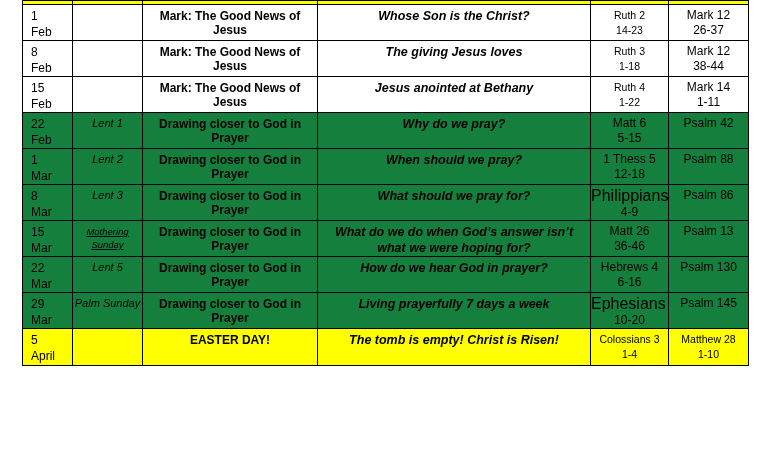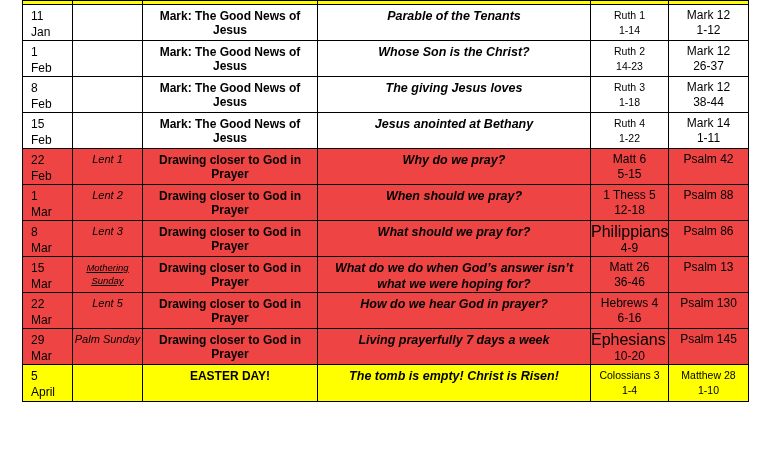--- a/index.html
+++ b/index.html
@@ -32,21 +32,21 @@
     overflow: hidden;
   }
   tr.strip td {
     height: 3px;
     background: #ffff00;
     border-bottom: 1.5px solid #000000;
   }
   tr.data { height: 35px; }
   tr.easter { height: 37px; }
   tr.bg-white td { background: #ffffff; }
-  tr.bg-gray td { background: #ef4444; }
+  tr.bg-gray td { background: #15803d; }
   tr.bg-yellow td { background: #ffff00; }
 
   td.date-cell {
     padding: 3px 0 0 8px;
     font-size: 12px;
     line-height: 16px;
   }
   td.special-cell {
     text-align: center;
     font-style: italic;
@@ -105,37 +105,20 @@
         <tr class="strip">
           <td></td>
           <td></td>
           <td></td>
           <td></td>
           <td></td>
           <td></td>
         </tr>
         <tr class="data bg-white">
           <td class="date-cell">
-            <div class="date-day">11</div>
-            <div class="date-month">Jan</div>
-          </td>
-          <td class="special-cell"></td>
-          <td class="series-cell">Mark: The Good News of Jesus</td>
-          <td class="topic-cell">Parable of the Tenants</td>
-          <td class="reading-cell small">
-            <div class="reading-line1">Ruth 1</div>
-            <div class="reading-line2">1-14</div>
-          </td>
-          <td class="reading-cell">
-            <div class="reading-line1">Mark 12</div>
-            <div class="reading-line2">1-12</div>
-          </td>
-        </tr>
-        <tr class="data bg-white">
-          <td class="date-cell">
             <div class="date-day">1</div>
             <div class="date-month">Feb</div>
           </td>
           <td class="special-cell"></td>
           <td class="series-cell">Mark: The Good News of Jesus</td>
           <td class="topic-cell">Whose Son is the Christ?</td>
           <td class="reading-cell small">
             <div class="reading-line1">Ruth 2</div>
             <div class="reading-line2">14-23</div>
           </td>

